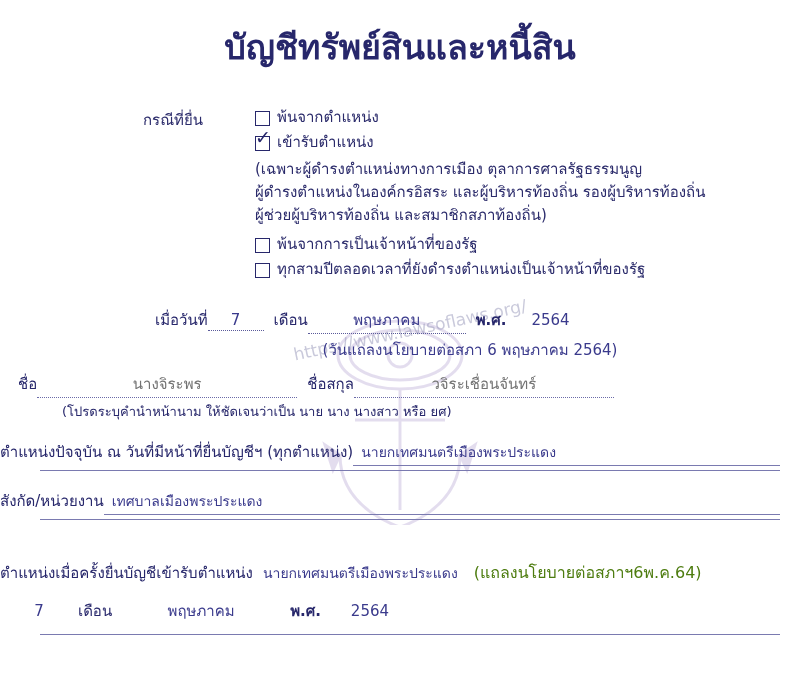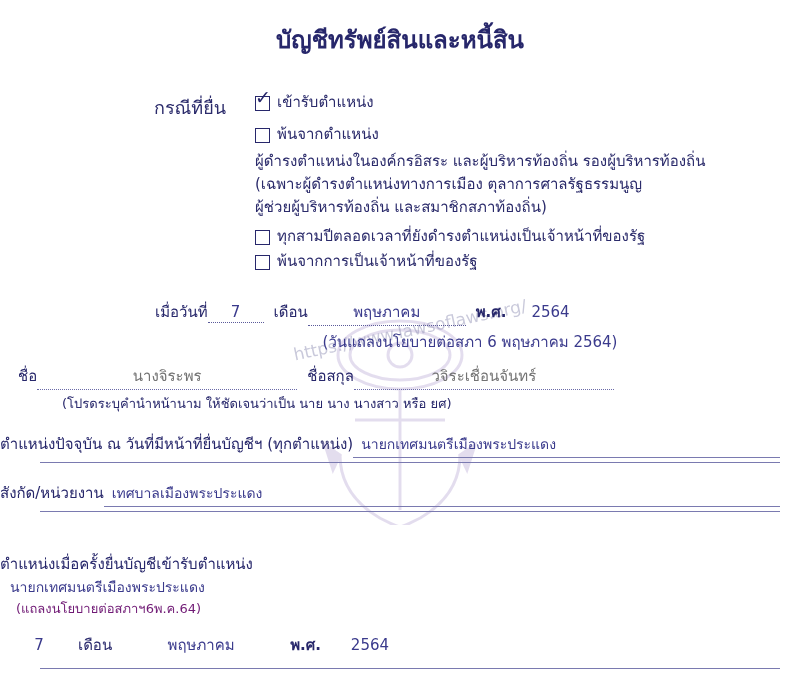--- a/index.html
+++ b/index.html
@@ -47,43 +47,43 @@
     white-space: nowrap;
   }
 
   .content {
     position: relative;
     z-index: 2;
   }
 
   .doc-title {
     text-align: center;
-    font-size: 24px;
+    font-size: 34px;
     font-weight: bold;
     color: #27276b;
     margin-top: 20px;
     letter-spacing: 0px;
   }
 
   .label {
     color: #27276b;
     font-size: 15px;
   }
 
   
   .case-block {
     margin-top: 34px;
     padding-left: 155px;
     position: relative;
   }
   .case-label {
     position: absolute;
-    left: 154px;
+    left: 143px;
     top: 0;
-    font-size: 18px;
+    font-size: 15px;
   }
   .options {
     padding-left: 100px;
   }
   .opt {
     display: flex;
     align-items: flex-start;
     margin-bottom: 7px;
   }
   .checkbox {
@@ -194,22 +194,22 @@
     height: 0;
   }
   .bottom-sep {
     margin-top: 10px;
     margin-left: 40px;
     margin-right: 20px;
     border-bottom: 1px solid #7a7ab0;
     height: 0;
   }
   .inline-note {
-    font-size: 13px;
-    color: #701a75;
+    font-size: 16px;
+    color: #4d7c0f;
     white-space: nowrap;
   }
 </style>
 </head>
 <body>
 
 <div class="page">
 
   <svg class="watermark" viewBox="0 0 310 230">
     <g stroke="#7a5ab0" fill="none" stroke-width="3">
@@ -227,44 +227,44 @@
 
   <div class="content">
 
     <div class="doc-title">บัญชีทรัพย์สินและหนี้สิน</div>
 
     <div class="case-block">
       <div class="case-label">กรณีที่ยื่น</div>
 
       <div class="options">
 
+        <div class="opt" style="margin-top:14px;">
+          <span class="checkbox"></span>
+          <span class="opt-text">พ้นจากตำแหน่ง</span>
+        </div>
+
         <div class="opt">
           <span class="checkbox checked"></span>
           <span class="opt-text">เข้ารับตำแหน่ง</span>
         </div>
 
-        <div class="opt" style="margin-top:14px;">
+        <div class="note-lines">
+          <div>(เฉพาะผู้ดำรงตำแหน่งทางการเมือง ตุลาการศาลรัฐธรรมนูญ</div>
+          <div>ผู้ดำรงตำแหน่งในองค์กรอิสระ และผู้บริหารท้องถิ่น รองผู้บริหารท้องถิ่น</div>
+          <div>ผู้ช่วยผู้บริหารท้องถิ่น และสมาชิกสภาท้องถิ่น)</div>
+        </div>
+
+        <div class="opt">
           <span class="checkbox"></span>
-          <span class="opt-text">พ้นจากตำแหน่ง</span>
-        </div>
-
-        <div class="note-lines">
-          <div>ผู้ดำรงตำแหน่งในองค์กรอิสระ และผู้บริหารท้องถิ่น รองผู้บริหารท้องถิ่น</div>
-          <div>(เฉพาะผู้ดำรงตำแหน่งทางการเมือง ตุลาการศาลรัฐธรรมนูญ</div>
-          <div>ผู้ช่วยผู้บริหารท้องถิ่น และสมาชิกสภาท้องถิ่น)</div>
+          <span class="opt-text">พ้นจากการเป็นเจ้าหน้าที่ของรัฐ</span>
         </div>
 
         <div class="opt">
           <span class="checkbox"></span>
           <span class="opt-text">ทุกสามปีตลอดเวลาที่ยังดำรงตำแหน่งเป็นเจ้าหน้าที่ของรัฐ</span>
-        </div>
-
-        <div class="opt">
-          <span class="checkbox"></span>
-          <span class="opt-text">พ้นจากการเป็นเจ้าหน้าที่ของรัฐ</span>
         </div>
 
       </div>
     </div>
 
     <div class="date-line">
       <span class="label">เมื่อวันที่</span>
       <span class="fill" style="width:48px;">7</span>
       <span class="gap"></span>
       <span class="label">เดือน</span>
@@ -291,21 +291,21 @@
       <span class="underline-full">นายกเทศมนตรีเมืองพระประแดง</span>
     </div>
     <div class="sep-line"></div>
 
     <div class="field-row" style="justify-content:center;">
       <span class="label">สังกัด/หน่วยงาน</span>
       <span class="underline-full">เทศบาลเมืองพระประแดง</span>
     </div>
     <div class="sep-line"></div>
 
-    <div class="field-row" style="margin-top:40px;flex-direction:column;">
+    <div class="field-row" style="margin-top:40px;">
       <span class="label">ตำแหน่งเมื่อครั้งยื่นบัญชีเข้ารับตำแหน่ง</span>
       <span class="handwritten" style="padding-left:10px;">นายกเทศมนตรีเมืองพระประแดง</span>
       <span class="inline-note" style="padding-left:16px;">(แถลงนโยบายต่อสภาฯ6พ.ค.64)</span>
     </div>
 
     <div class="field-row" style="margin-top:14px;">
       <span class="fill" style="width:70px;border-bottom:none;">7</span>
       <span class="label">เดือน</span>
       <span class="fill" style="width:170px;border-bottom:none;">พฤษภาคม</span>
       <span class="label" style="font-weight:bold;">พ.ศ.</span>

